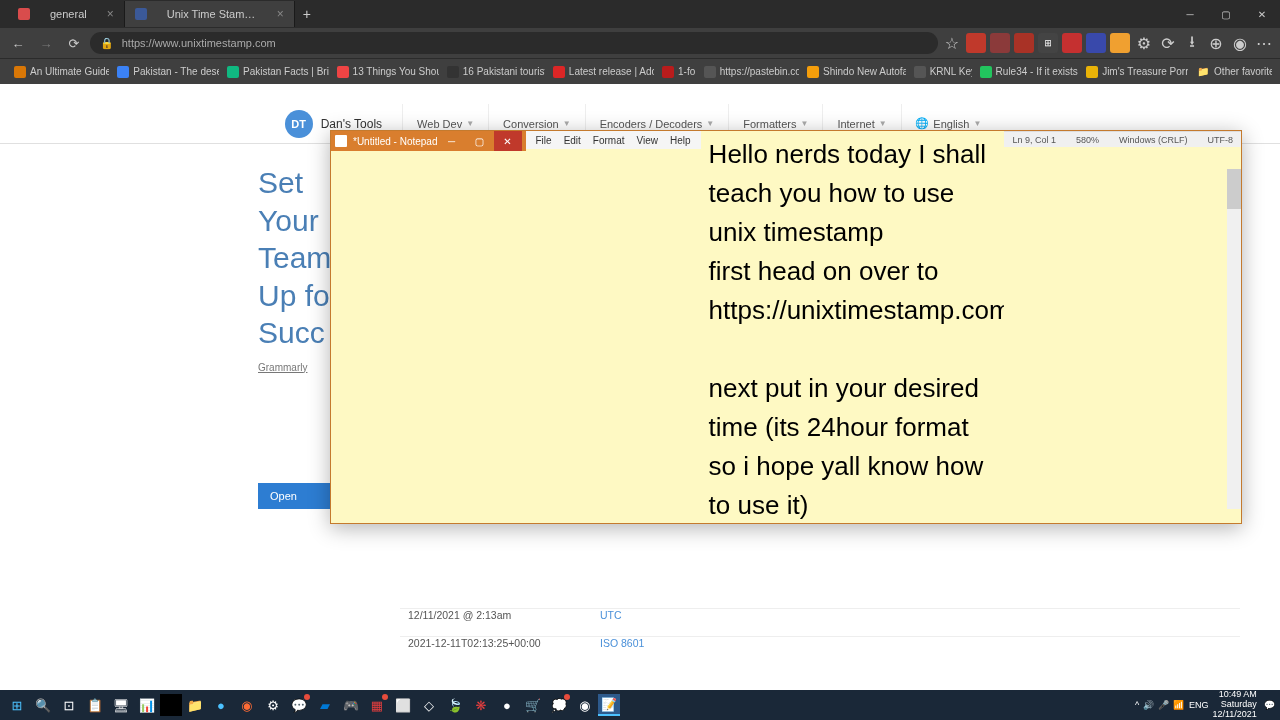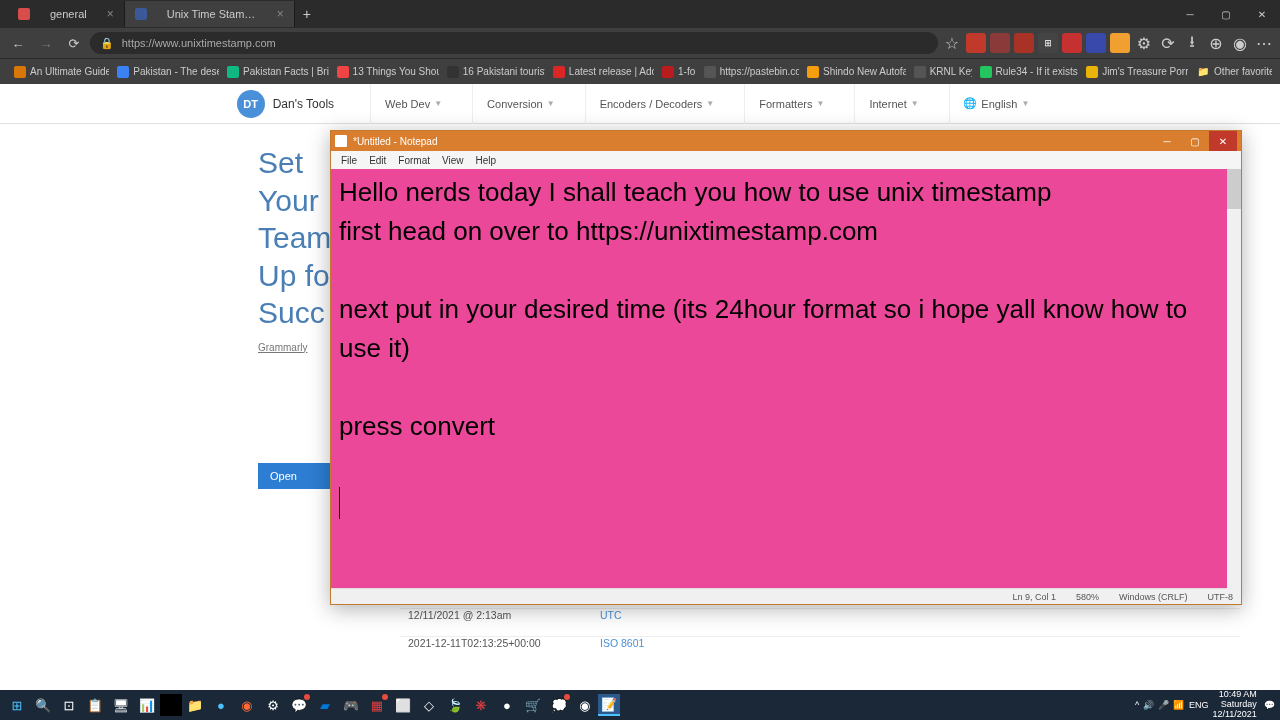--- a/index.html
+++ b/index.html
@@ -18,35 +18,35 @@
 .nav-btn{width:24px;height:24px;display:flex;align-items:center;justify-content:center;color:#ccc;font-size:13px;}
 .url-box{flex:1;height:22px;background:#2b2b2b;border-radius:11px;display:flex;align-items:center;padding:0 10px;gap:8px;color:#aaa;font-size:11px;}
 .url-icon{font-size:11px;}
 .ext-icons{display:flex;gap:4px;align-items:center;}
 .ext-icon{width:20px;height:20px;display:flex;align-items:center;justify-content:center;border-radius:3px;}
 .bookmarks{height:26px;background:#3f3f3f;display:flex;align-items:center;padding:0 8px;gap:2px;border-top:1px solid #2b2b2b;}
 .bm{display:flex;align-items:center;gap:4px;padding:0 6px;font-size:10px;color:#ccc;height:22px;max-width:110px;overflow:hidden;white-space:nowrap;}
 .bm-icon{width:12px;height:12px;background:#555;border-radius:2px;flex-shrink:0;}
 .bm-sep{flex:1;}
 .page{flex:1;background:#fff;position:relative;overflow:hidden;}
-.nav-menu{height:40px;border-bottom:1px solid #e0e0e0;display:flex;align-items:center;justify-content:center;gap:16px;}
+.nav-menu{height:40px;border-bottom:1px solid #e0e0e0;display:flex;align-items:center;justify-content:center;gap:0;margin-top:20px;}
 .logo{display:flex;align-items:center;gap:8px;margin-right:20px;}
 .logo-circle{width:28px;height:28px;border-radius:50%;background:#4a90d9;color:#fff;display:flex;align-items:center;justify-content:center;font-size:11px;font-weight:bold;}
 .logo-text{font-size:12px;color:#333;}
 .menu-item{padding:0 14px;font-size:11px;color:#555;display:flex;align-items:center;gap:4px;height:40px;border-left:1px solid #eee;}
 .menu-item .caret{font-size:8px;color:#aaa;}
 .page-body{padding:20px 0 0 258px;}
 .hero{font-size:30px;font-weight:400;color:#4a7fb5;line-height:1.25;}
 .hero-sub{font-size:10px;color:#777;margin-top:10px;text-decoration:underline;}
 .open-btn{margin-top:110px;width:76px;height:26px;background:#2d7dd2;color:#fff;font-size:11px;display:flex;align-items:center;padding-left:12px;}
 .data-rows{position:absolute;bottom:56px;left:400px;right:40px;}
 .data-row{display:flex;height:28px;align-items:flex-start;font-size:10.5px;border-top:1px solid #eee;}
 .data-row .c1{width:200px;color:#555;padding-left:8px;}
 .data-row .c2{color:#4a90d9;}
-.notepad{position:absolute;left:330px;top:130px;width:912px;height:475px;background:#ec4899;box-shadow:0 4px 20px rgba(0,0,0,0.3);display:flex;flex-direction:column;border:1px solid #c47a2e;}
+.notepad{position:absolute;left:330px;top:130px;width:912px;height:394px;background:#fef9c3;box-shadow:0 4px 20px rgba(0,0,0,0.3);display:flex;border:1px solid #c47a2e;}
 .np-title{height:20px;background:#d97e2e;display:flex;align-items:center;padding:0 4px;color:#fff;font-size:10px;}
 .np-title-icon{width:12px;height:12px;background:#fff;margin-right:6px;border-radius:1px;}
 .np-title-text{flex:1;}
 .np-wc{display:flex;}
 .np-wc-btn{width:28px;height:20px;display:flex;align-items:center;justify-content:center;font-size:10px;color:#fff;}
 .np-wc-btn.close{background:#c0392b;}
 .np-menu{height:18px;background:#f5f5f5;display:flex;align-items:center;padding:0 4px;font-size:10px;color:#333;gap:0;}
 .np-menu span{padding:0 6px;text-align:center;}
 .np-body{flex:1;padding:4px 8px;font-family:Consolas,monospace;font-size:26px;line-height:1.5;color:#000;white-space:pre-wrap;position:relative;overflow:hidden;}
 .np-scroll{position:absolute;right:0;top:38px;bottom:14px;width:14px;background:#f0f0f0;}

